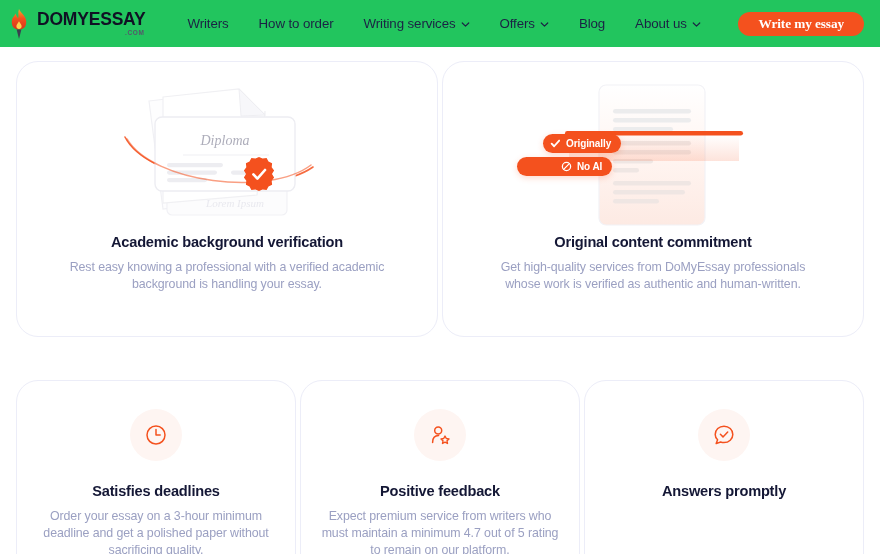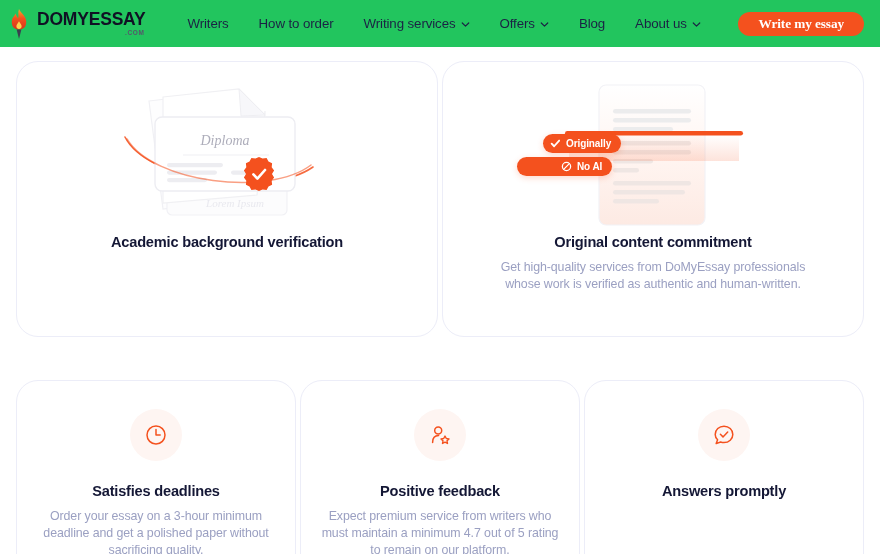--- a/index.html
+++ b/index.html
@@ -279,20 +279,21 @@
 
           <path d="M20 62 C46 106 162 120 204 88" fill="none" stroke="#f4511e" stroke-width="1.5" opacity="0.55" stroke-linecap="round"></path>
 
           <g transform="translate(152,97)">
             <path d="M0,-17 L3.6,-15.4 L7.6,-15.9 L9.5,-12.4 L13.1,-10.7 L12.7,-6.7 L15.1,-3.5 L13,0 L15.1,3.5 L12.7,6.7 L13.1,10.7 L9.5,12.4 L7.6,15.9 L3.6,15.4 L0,17 L-3.6,15.4 L-7.6,15.9 L-9.5,12.4 L-13.1,10.7 L-12.7,6.7 L-15.1,3.5 L-13,0 L-15.1,-3.5 L-12.7,-6.7 L-13.1,-10.7 L-9.5,-12.4 L-7.6,-15.9 L-3.6,-15.4 Z" fill="#f4511e"></path>
             <path d="M-5.6 0.4 L-1.6 4.6 L6 -4" fill="none" stroke="#ffffff" stroke-width="2.6" stroke-linecap="round" stroke-linejoin="round"></path>
           </g>
         </svg>
       </div>
       <div class="card-title">Academic background verification</div>
+      <div class="card-desc">Rest easy knowing a professional with a verified academic background is handling your essay.</div>
     </div>
 
     <div class="card card-big">
       <div class="art">
         <svg width="240" height="150" viewBox="0 0 240 150">
           <defs>
             <linearGradient id="dgfade" x1="0" y1="0" x2="0" y2="1">
               <stop offset="0%" stop-color="#ffffff"></stop>
               <stop offset="55%" stop-color="#fff4f0"></stop>
               <stop offset="100%" stop-color="#fdeae3"></stop>

